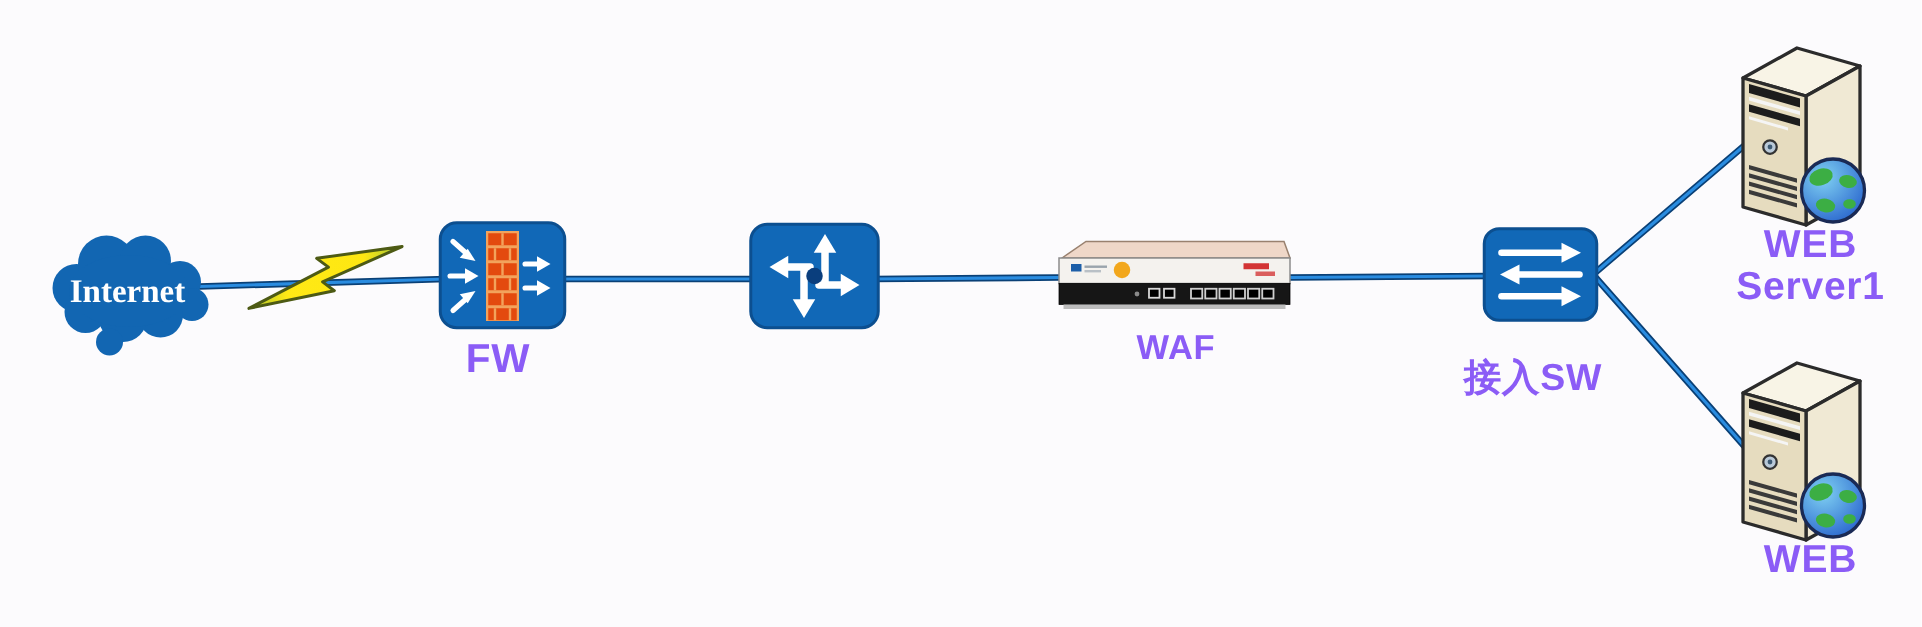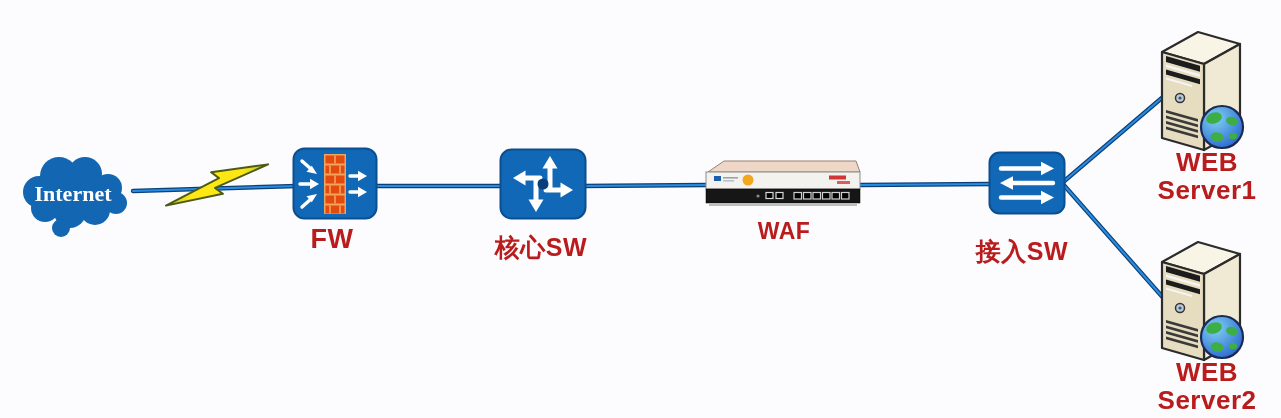--- a/index.html
+++ b/index.html
@@ -5,21 +5,21 @@
   html,body { margin:0; padding:0; background:#ffffff; }
   .canvas {
     position:relative; width:1281px; height:418px;
     background:#fcfbfd; overflow:hidden;
     font-family:"Liberation Sans", sans-serif;
   }
   .node { position:absolute; }
   .node svg { display:block; }
   .node-label {
     position:absolute; transform:translateX(-50%);
-    font-weight:700; color:#b91c1c; white-space:nowrap; text-align:center;
+    font-weight:700; color:#8b5cf6; white-space:nowrap; text-align:center;
     letter-spacing:0.5px;
   }
   .lbl-fw     { font-size:27px; }
   .lbl-core   { font-size:25px; }
   .lbl-waf    { font-size:23px; }
   .lbl-access { font-size:25px; }
   .lbl-server { font-size:26px; line-height:28px; }
   .lines { position:absolute; left:0; top:0; }
 </style>
 </head>
@@ -39,21 +39,21 @@
     <g stroke="#2a8ce0" stroke-width="2.1" fill="none" stroke-linecap="round">
       <path d="M133,191 L297,186"></path>
       <path d="M373,186 L503,186"></path>
       <path d="M582,186 L706,185"></path>
       <path d="M860,185 L992,184"></path>
       <path d="M1062,183 L1170,91"></path>
       <path d="M1062,183 L1166,301"></path>
     </g>
   </svg>
 
-  <div class="node" style="left:12px; top:144px;">
+  <div class="node" style="left:24px; top:144px;">
     <svg width="122" height="96" viewBox="0 0 122 96">
       <g fill="#1266b2">
         <circle cx="27" cy="48" r="16"></circle>
         <circle cx="47" cy="32" r="19"></circle>
         <circle cx="73" cy="30" r="17"></circle>
         <circle cx="96" cy="44" r="14"></circle>
         <circle cx="104" cy="59" r="11"></circle>
         <circle cx="83" cy="66" r="15"></circle>
         <circle cx="58" cy="68" r="16"></circle>
         <circle cx="33" cy="64" r="14"></circle>
@@ -123,21 +123,20 @@
           <polygon points="51,8 43.5,20.5 58.5,20.5" stroke="none"></polygon>
         <path d="M37,32 L37,53"></path>
           <polygon points="37,64 29.5,51.5 44.5,51.5" stroke="none"></polygon>
         <path d="M41,30 L26,30"></path>
           <polygon points="14,30 26.5,22.5 26.5,37.5" stroke="none"></polygon>
         <path d="M47,42 L62,42"></path>
           <polygon points="74,42 61.5,34.5 61.5,49.5" stroke="none"></polygon>
       </g>
       <circle cx="44" cy="36" r="5.5" fill="#0a3e7d"></circle>
     </svg>
-    <div class="node-label lbl-core" style="left:42px; top:83px;">核心SW</div>
   </div>
 
   <div class="node" style="left:702px; top:158px;">
     <svg width="162" height="56" viewBox="0 0 162 56">
       <polygon points="6,14 22,3 154,3 158,14" fill="#efd7c8" stroke="#99816f" stroke-width="1"></polygon>
       <rect x="4" y="14" width="154" height="17" fill="#f4f2ee" stroke="#8c8c8c" stroke-width="1"></rect>
       <rect x="4" y="31" width="154" height="14" fill="#161616" stroke="#000000" stroke-width="0.5"></rect>
       <rect x="7" y="45" width="148" height="3" fill="#bdbdbd"></rect>
       <g>
         <rect x="12" y="18" width="7" height="5" fill="#1d5fa8"></rect>
@@ -246,17 +245,16 @@
       <g>
         <circle cx="76" cy="105" r="21" fill="url(#ocean2)" stroke="#1a2a55" stroke-width="2.2"></circle>
         <ellipse cx="68" cy="96" rx="8" ry="5.5" fill="#3cae44" transform="rotate(-18 68 96)"></ellipse>
         <ellipse cx="86" cy="99" rx="6" ry="4.2" fill="#3cae44" transform="rotate(12 86 99)"></ellipse>
         <ellipse cx="71" cy="115" rx="6.5" ry="4.6" fill="#3cae44" transform="rotate(10 71 115)"></ellipse>
         <ellipse cx="87" cy="114" rx="4.2" ry="3.2" fill="#3cae44"></ellipse>
       </g>
     </svg>
     <div class="node-label lbl-server" style="left:61px; top:126px;">
       <span style="display:block;">WEB</span>
-      <span style="display:block;">Server2</span>
     </div>
   </div>
 
 </div>
 
 </body></html>

